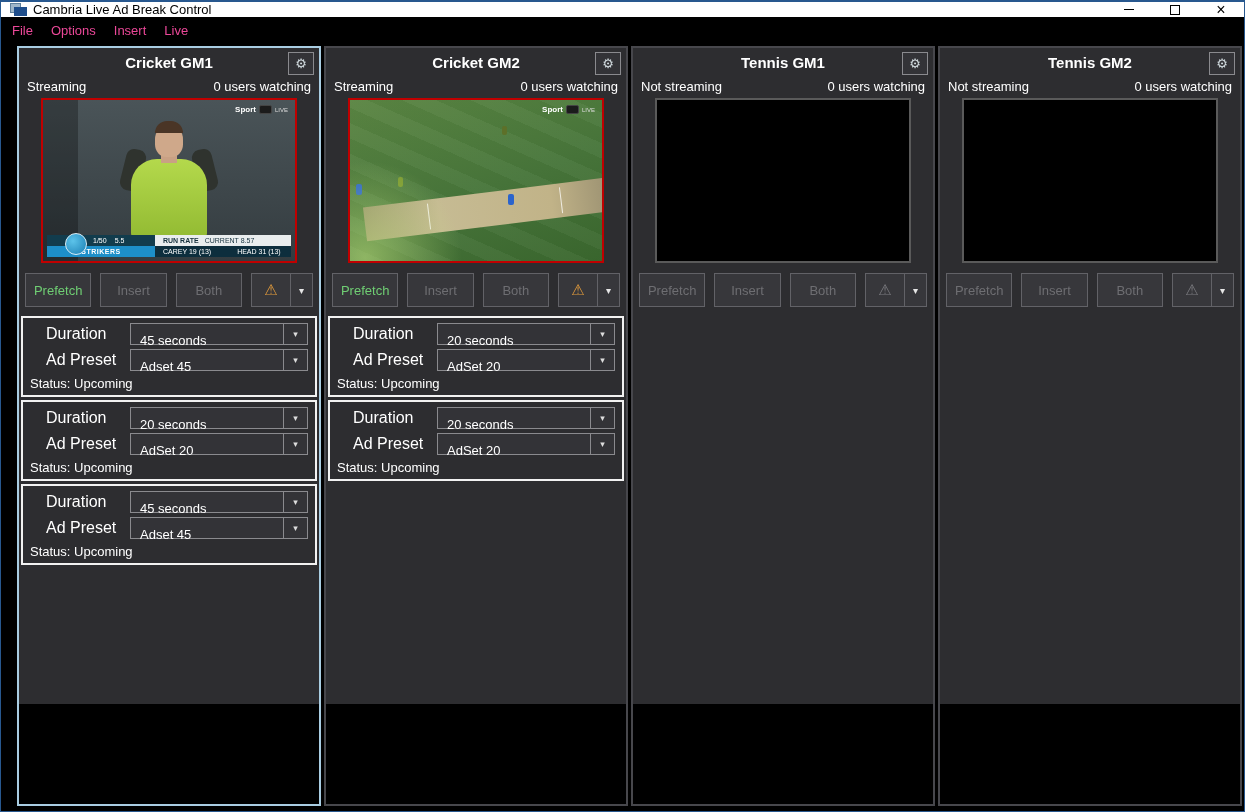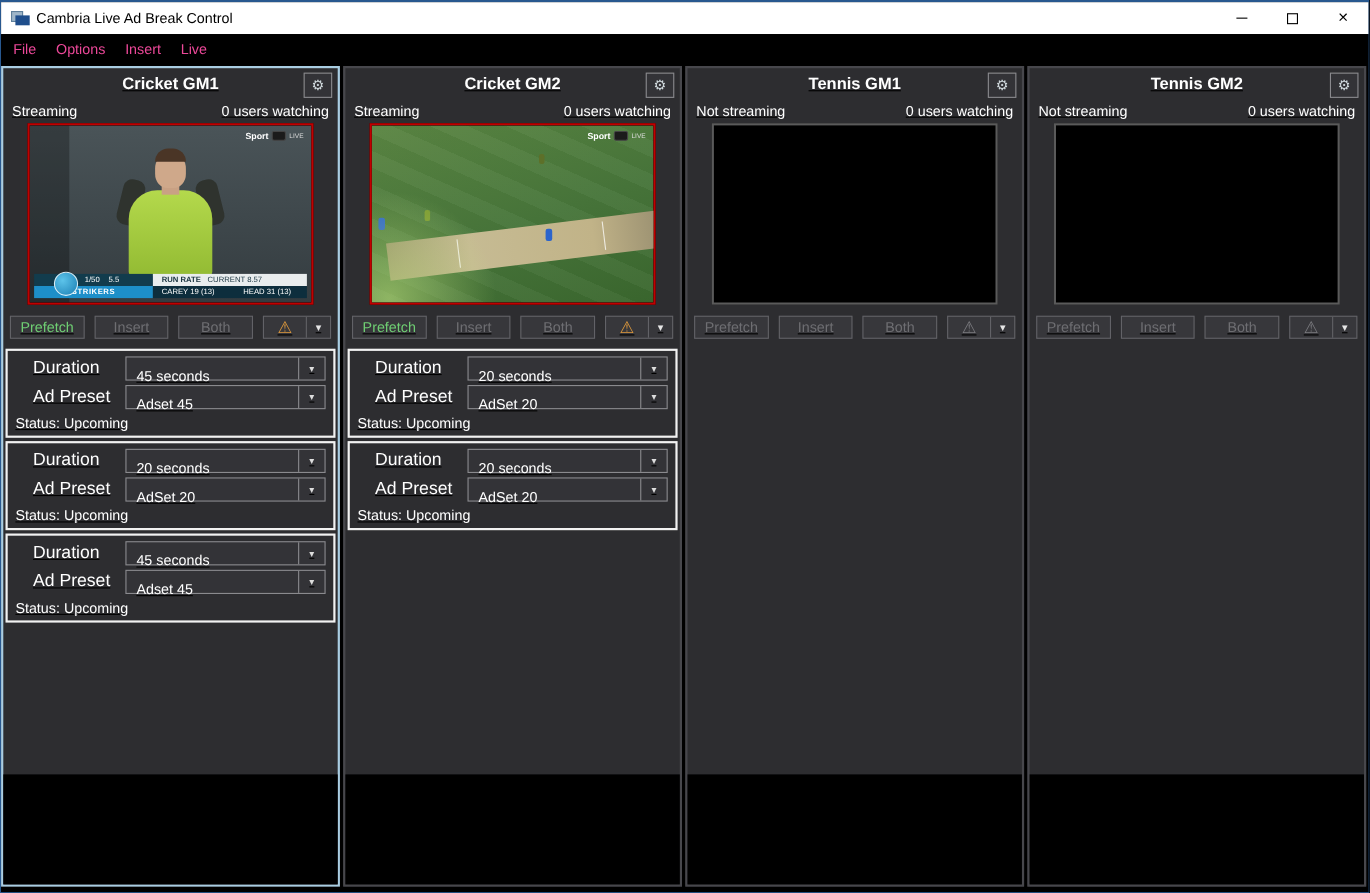--- a/index.html
+++ b/index.html
@@ -6,48 +6,48 @@
   html,body { width:1245px; height:812px; }
   body {
     font-family: "Liberation Sans", sans-serif;
     background:#000; overflow:hidden;
   }
   .window {
     width:1245px; height:812px; display:flex; flex-direction:column;
     border:1px solid #28588f; border-top:2px solid #28588f; background:#000;
   }
   
-  .titlebar { height:29px; background:#fff; display:flex; align-items:center; flex:none; }
+  .titlebar { height:15px; background:#fff; display:flex; align-items:center; flex:none; }
   .app-icon { width:17px; height:14px; margin:0 6px 0 9px; position:relative; }
   .app-icon .b1 { position:absolute; left:0; top:0; width:11px; height:10px; background:#9fb6c9; border:1px solid #5e7f9b; }
   .app-icon .b2 { position:absolute; left:4px; top:4px; width:13px; height:9px; background:#1f4e8c; }
   .title-text { font-size:13px; color:#000; }
   .win-controls { margin-left:auto; display:flex; height:100%; }
   .win-btn { width:46px; height:100%; display:flex; align-items:center; justify-content:center; color:#000; font-size:13px; cursor:default; }
   .glyph-min { width:10px; height:1px; background:#000; }
   .glyph-max { width:10px; height:10px; border:1px solid #000; }
   
   .menubar { height:26px; background:#000; display:flex; align-items:center; padding-left:2px; flex:none; }
   .menu-item { color:#ec4899; font-size:13px; padding:4px 9px; }
   
   .connline { height:25px; background:#000; color:#fff; font-size:13px; display:flex; align-items:center; padding-left:8px; flex:none; }
   
-  .main { flex:1; display:flex; gap:3px; padding:3px 2px 5px 0; background:#000;text-decoration:underline; }
+  .main { flex:1; display:flex; gap:3px; padding:3px 2px 5px 16px; background:#000; }
   .panel { flex:1; display:flex; flex-direction:column; background:#2d2d30; border:2px solid #47474c; min-width:0; }
   .panel.selected { border-color:#a9cde2; }
   .panel-header { height:30px; position:relative; flex:none; }
   .panel-title { display:block; text-align:center; line-height:30px; color:#fff; font-size:15px; font-weight:bold; }
   .gear-btn { position:absolute; right:5px; top:4px; width:26px; height:23px; background:#333337; border:1px solid #8a8a8e; color:#cfd8dc; font-size:13px; line-height:1; display:flex; align-items:center; justify-content:center; cursor:default; }
   .status-row { display:flex; justify-content:space-between; padding:1px 8px 4px 8px; color:#fff; font-size:13px; flex:none; }
   
   .video { margin:0 22px; height:165px; background:#000; position:relative; overflow:hidden; flex:none; }
   .video.live { border:2px solid #c00000; }
   .video.off  { border:2px solid #5a5a5a; }
   
-  .btn-row { display:flex; gap:9px; margin:10px 6px 9px 6px; height:21px; flex:none; }
+  .btn-row { display:flex; gap:9px; margin:10px 6px 9px 6px; height:34px; flex:none; }
   .btn { flex:1; background:#37373b; border:1px solid #626267; color:#6e6e72; font-size:13px; font-family:"Liberation Sans",sans-serif; cursor:default; }
   .btn.green { color:#6fce73; }
   .warn-split { width:62px; flex:none; background:#37373b; border:1px solid #626267; display:flex; }
   .warn-cell { flex:1; display:flex; align-items:center; justify-content:center; font-size:15px; color:#e09a3c; }
   .warn-cell.gray { color:#7c7c80; }
   .arrow-cell { width:22px; border-left:1px solid #626267; display:flex; align-items:center; justify-content:center; color:#e6e6e6; font-size:10px; }
   
   .adbreak { margin:0 2px 3px 2px; border:2px solid #f2f2f2; background:#2d2d30; padding:3px 0 4px 0; flex:none; }
   .field-row { display:flex; align-items:center; padding:2px 7px; }
   .field-label { width:84px; color:#fff; font-size:16px; flex:none;margin-left:16px; }

